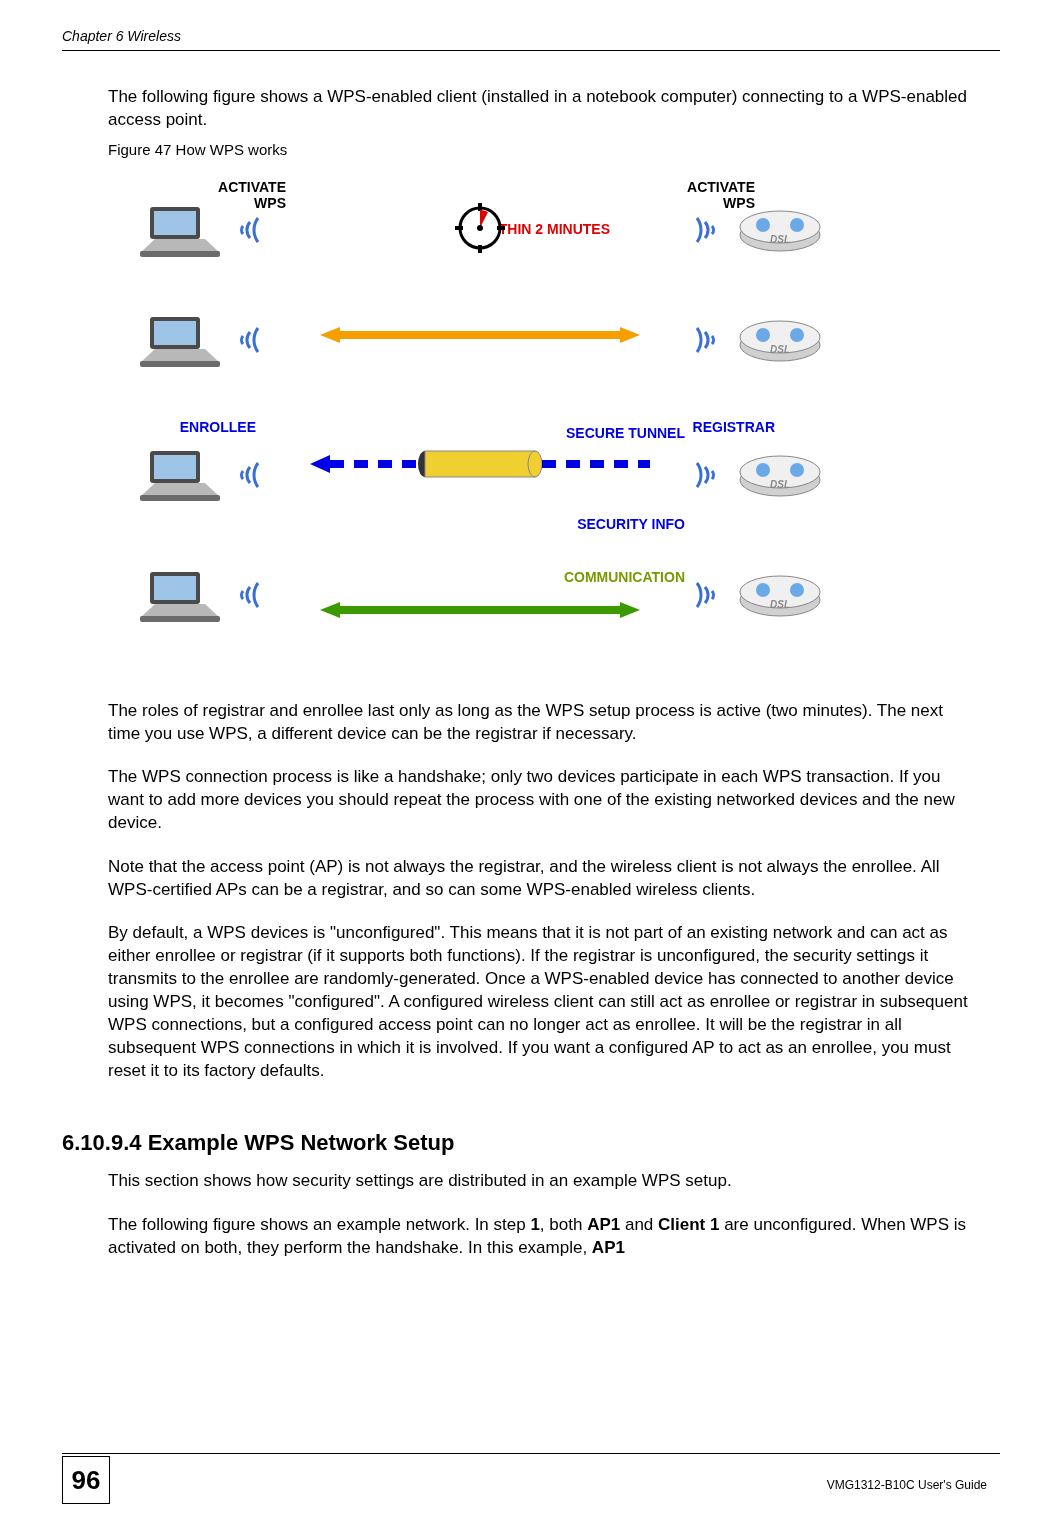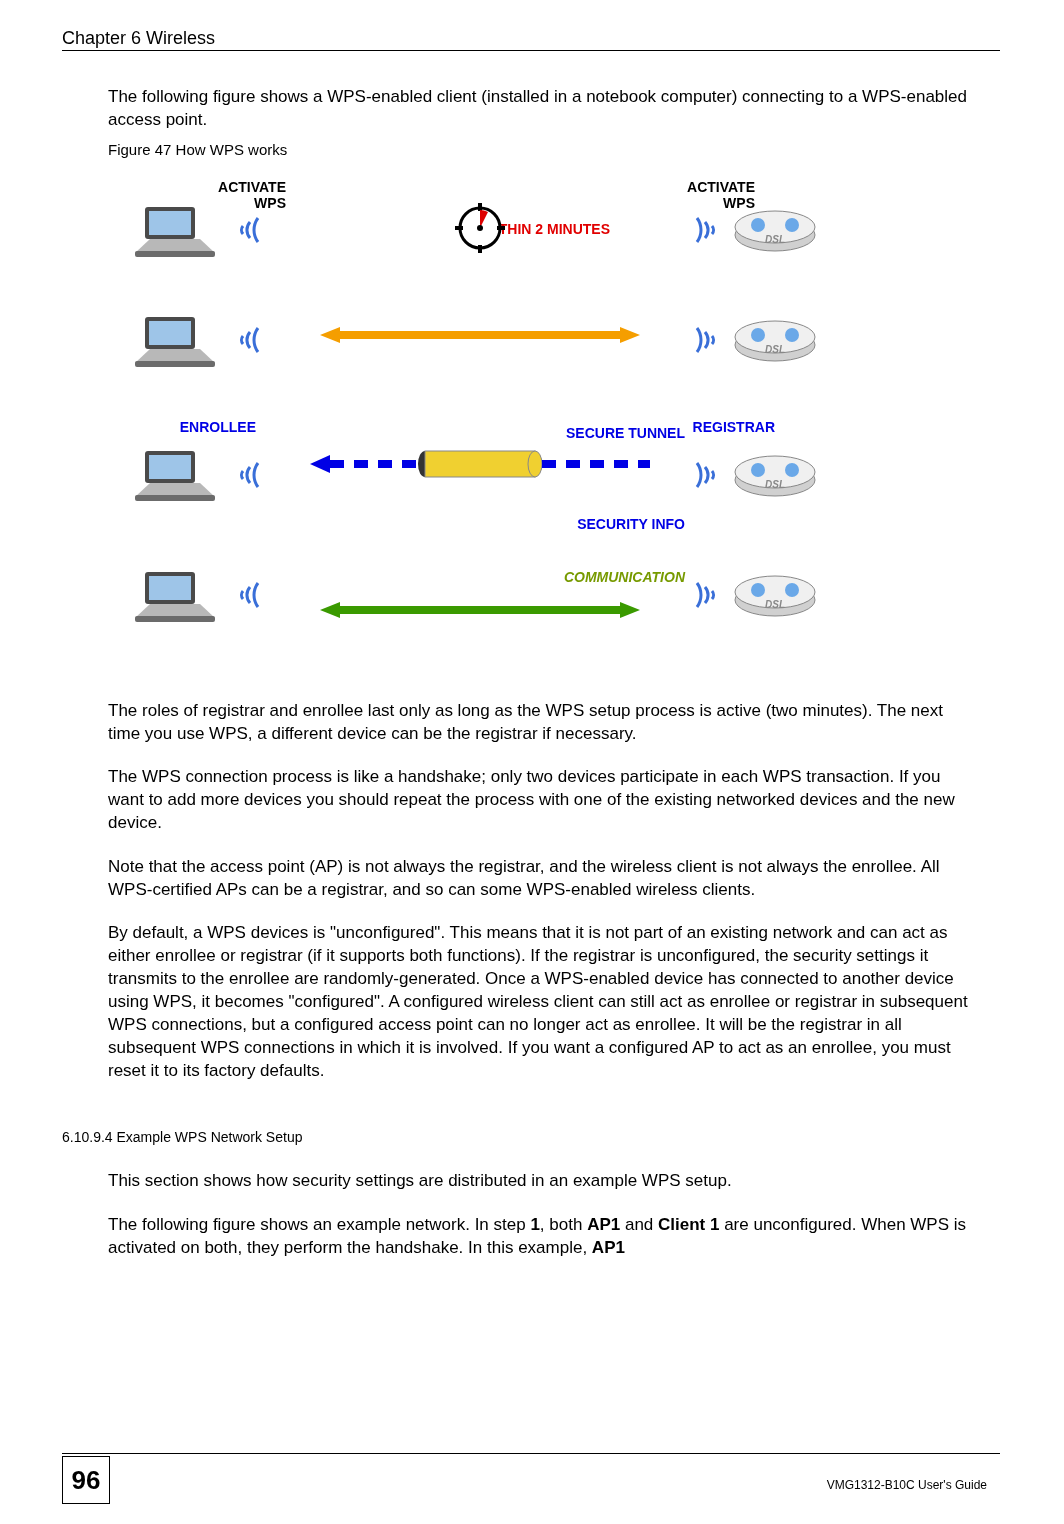--- a/index.html
+++ b/index.html
@@ -14,21 +14,22 @@
       font-family: Verdana, Arial, sans-serif;
       font-size: 17px;
       color: #000;
       background: #fff;
       position: relative;
     }
     .header-left {
       position: absolute;
       top: 28px;
       left: 62px;
-      font-size: 18px;
+      font-size: 14px;
+      font-style: italic;
     }
     .header-line {
       position: absolute;
       top: 50px;
       left: 62px;
       width: 938px;
       border-top: 1px solid #000;
     }
     .body-text {
       position: absolute;
@@ -55,21 +56,21 @@
       width: 700px;
       display: flex;
       align-items: center;
       justify-content: space-between;
     }
     .laptop-icon, .dsl-icon {
       width: 100px;
       height: 60px;
       display: flex;
       align-items: center;
-      justify-content: flex-start;
+      justify-content: center;
     }
     .wifi-left, .wifi-right {
       width: 45px;
       height: 50px;
       display: flex;
       align-items: center;
     }
     .middle {
       flex: 1;
       text-align: center;
@@ -78,24 +79,24 @@
     .label-text {
       font-weight: bold;
       font-size: 14px;
       text-align: right;
       position: absolute;
       margin-top: 24px;
     }
     .red { color: #e10000; }
     .orange { color: #f59e00; }
     .blue { color: #0000e5; }
-    .green { color: #779a00; font-style: italic; }
+    .green { color: #779a00; }
     .sec-heading {
-      font-weight: normal;
-      font-size: 14px;
+      font-weight: bold;
+      font-size: 22px;
       font-family: Arial, sans-serif;
     }
     .footer-line {
       position: absolute;
       bottom: 70px;
       left: 62px;
       width: 938px;
       border-top: 1px solid #000;
     }
     .page-number-box {

